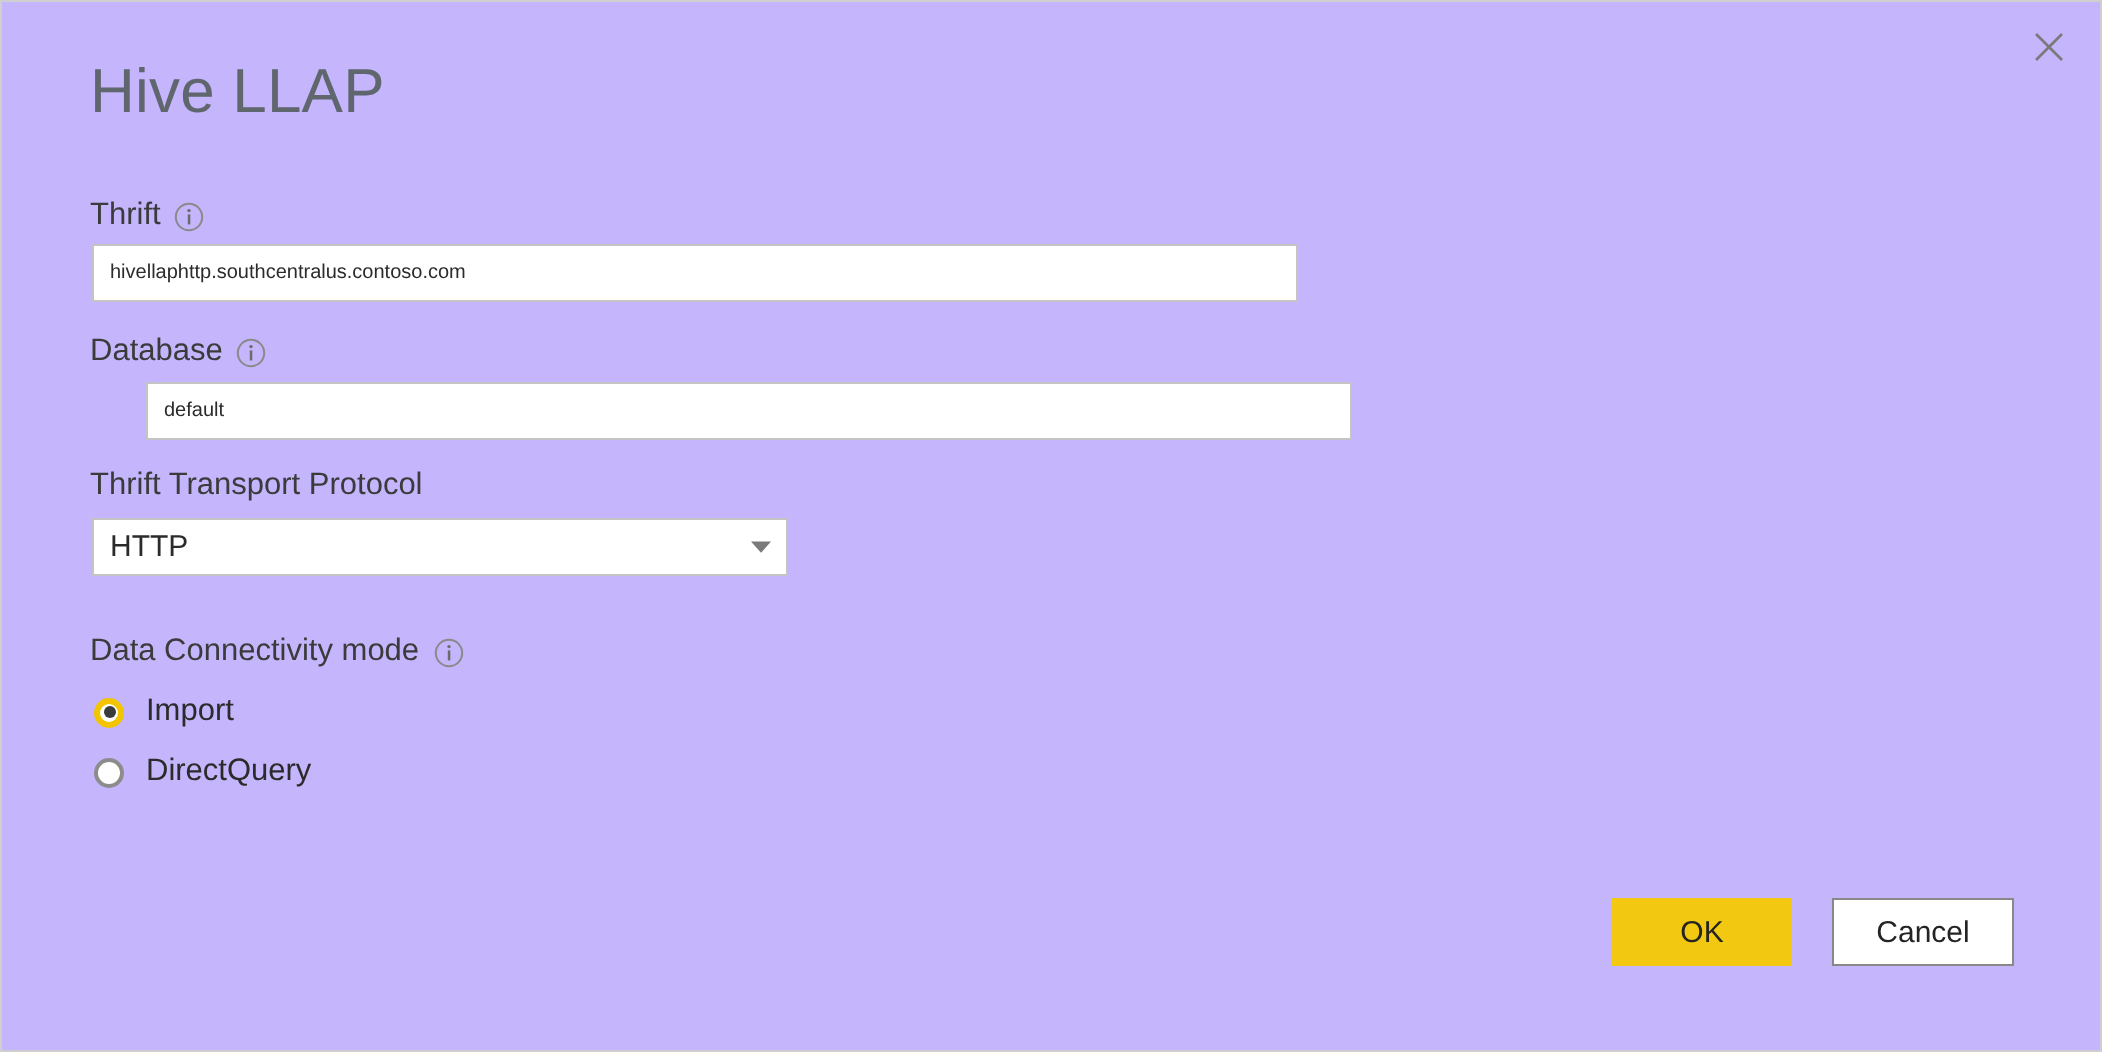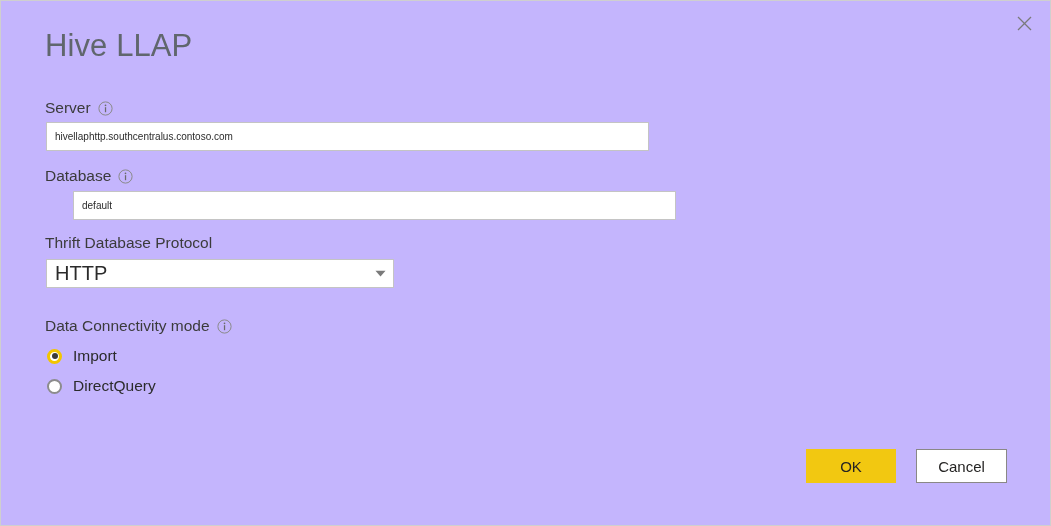--- a/index.html
+++ b/index.html
@@ -83,21 +83,21 @@
     position: absolute;
     box-sizing: border-box;
     height: 29px;
     background: #ffffff;
     border: 1px solid #c4c4c4;
     display: flex;
     align-items: center;
     cursor: pointer;
   }
   .select-value {
-    font-size: 20px;
+    font-size: 15px;
     color: #2b2b2b;
     padding-left: 8px;
     flex: 1;
     white-space: nowrap;
     overflow: hidden;
   }
   .chevron {
     width: 26px;
     display: flex;
     align-items: center;
@@ -178,21 +178,21 @@
       <svg width="15" height="15" viewBox="0 0 15 15">
         <line x1="1" y1="1" x2="14" y2="14" stroke="#7a7a7a" stroke-width="1.3"></line>
         <line x1="14" y1="1" x2="1" y2="14" stroke="#7a7a7a" stroke-width="1.3"></line>
       </svg>
     </span>
   </button>
 
   <div class="title">Hive LLAP</div>
 
   <div class="field-label" style="left:44px; top:98px;">
-    <span>Server</span>
+    <span>Thrift</span>
     <span class="info-icon">
       <svg width="15" height="15" viewBox="0 0 15 15">
         <circle cx="7.5" cy="7.5" r="6.6" fill="none" stroke="#8a8a8a" stroke-width="1"></circle>
         <circle cx="7.5" cy="4.3" r="0.85" fill="#6b6b6b"></circle>
         <rect x="6.9" y="6.2" width="1.25" height="5" fill="#6b6b6b"></rect>
       </svg>
     </span>
   </div>
   <input class="text-input" style="left: 45px; top: 121px; width: 603px;" value="hivellaphttp.southcentralus.contoso.com" placeholder="">
 
@@ -202,21 +202,21 @@
       <svg width="15" height="15" viewBox="0 0 15 15">
         <circle cx="7.5" cy="7.5" r="6.6" fill="none" stroke="#8a8a8a" stroke-width="1"></circle>
         <circle cx="7.5" cy="4.3" r="0.85" fill="#6b6b6b"></circle>
         <rect x="6.9" y="6.2" width="1.25" height="5" fill="#6b6b6b"></rect>
       </svg>
     </span>
   </div>
   <input class="text-input" style="left: 45px; top: 190px; width: 603px; margin-left: 27px;" value="default">
 
   <div class="field-label" style="left:44px; top:233px;">
-    <span>Thrift Database Protocol</span>
+    <span>Thrift Transport Protocol</span>
   </div>
   <div class="select-wrap" style="left:45px; top:258px; width:348px;">
     <span class="select-value">HTTP</span>
     <span class="chevron">
       <svg width="11" height="7" viewBox="0 0 11 7">
         <polygon points="0.5,0.8 10.5,0.8 5.5,6.4" fill="#7a7a7a"></polygon>
       </svg>
     </span>
   </div>
 

